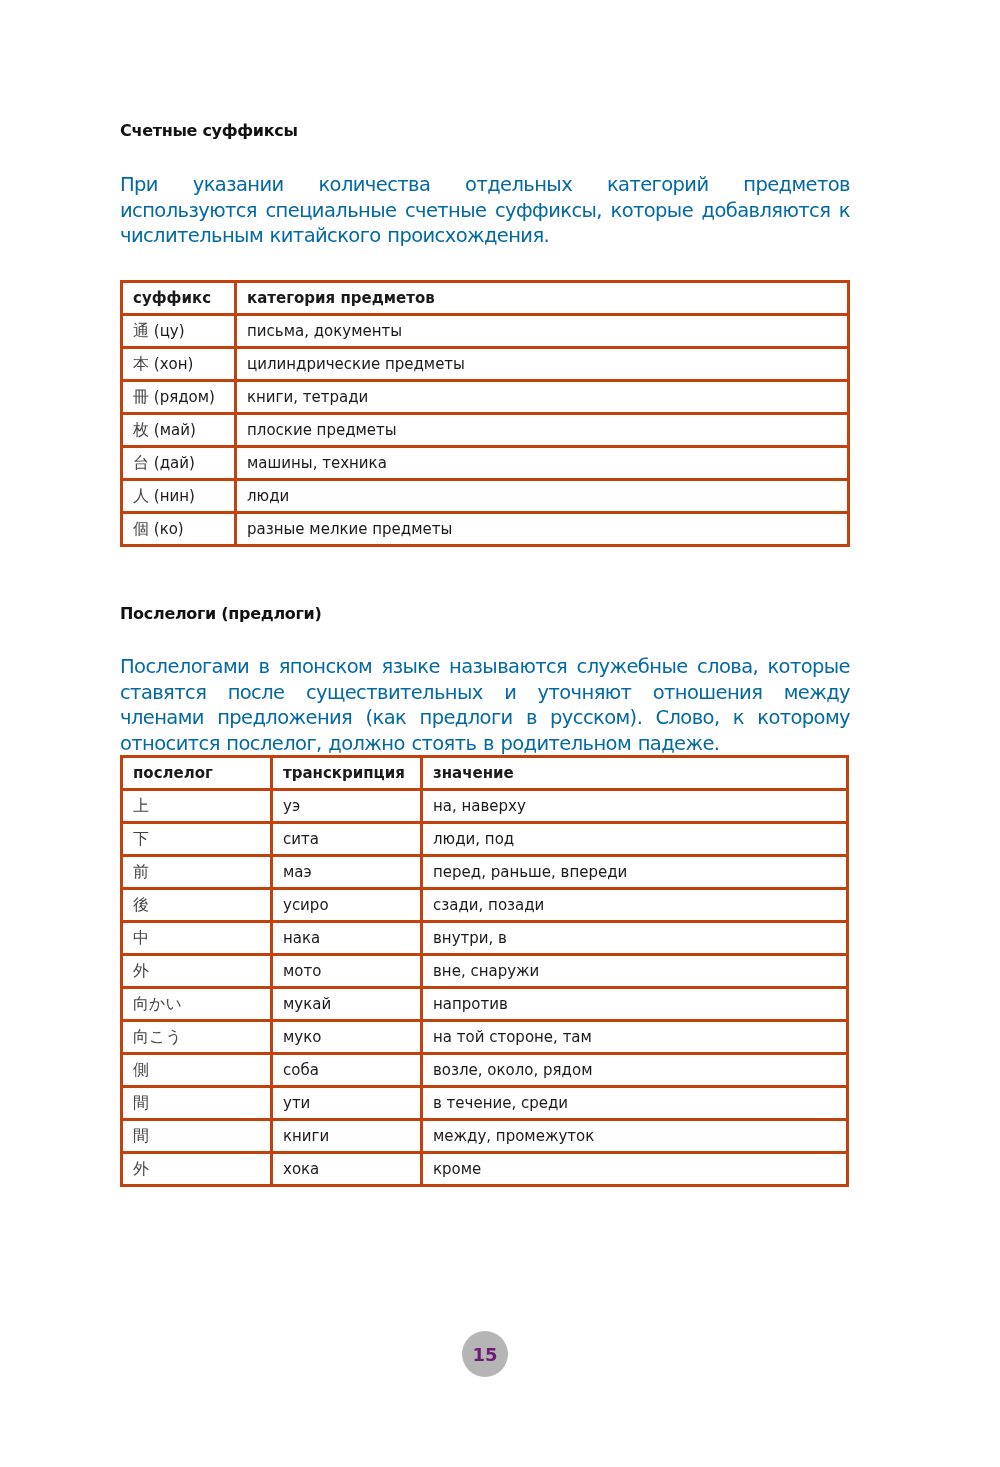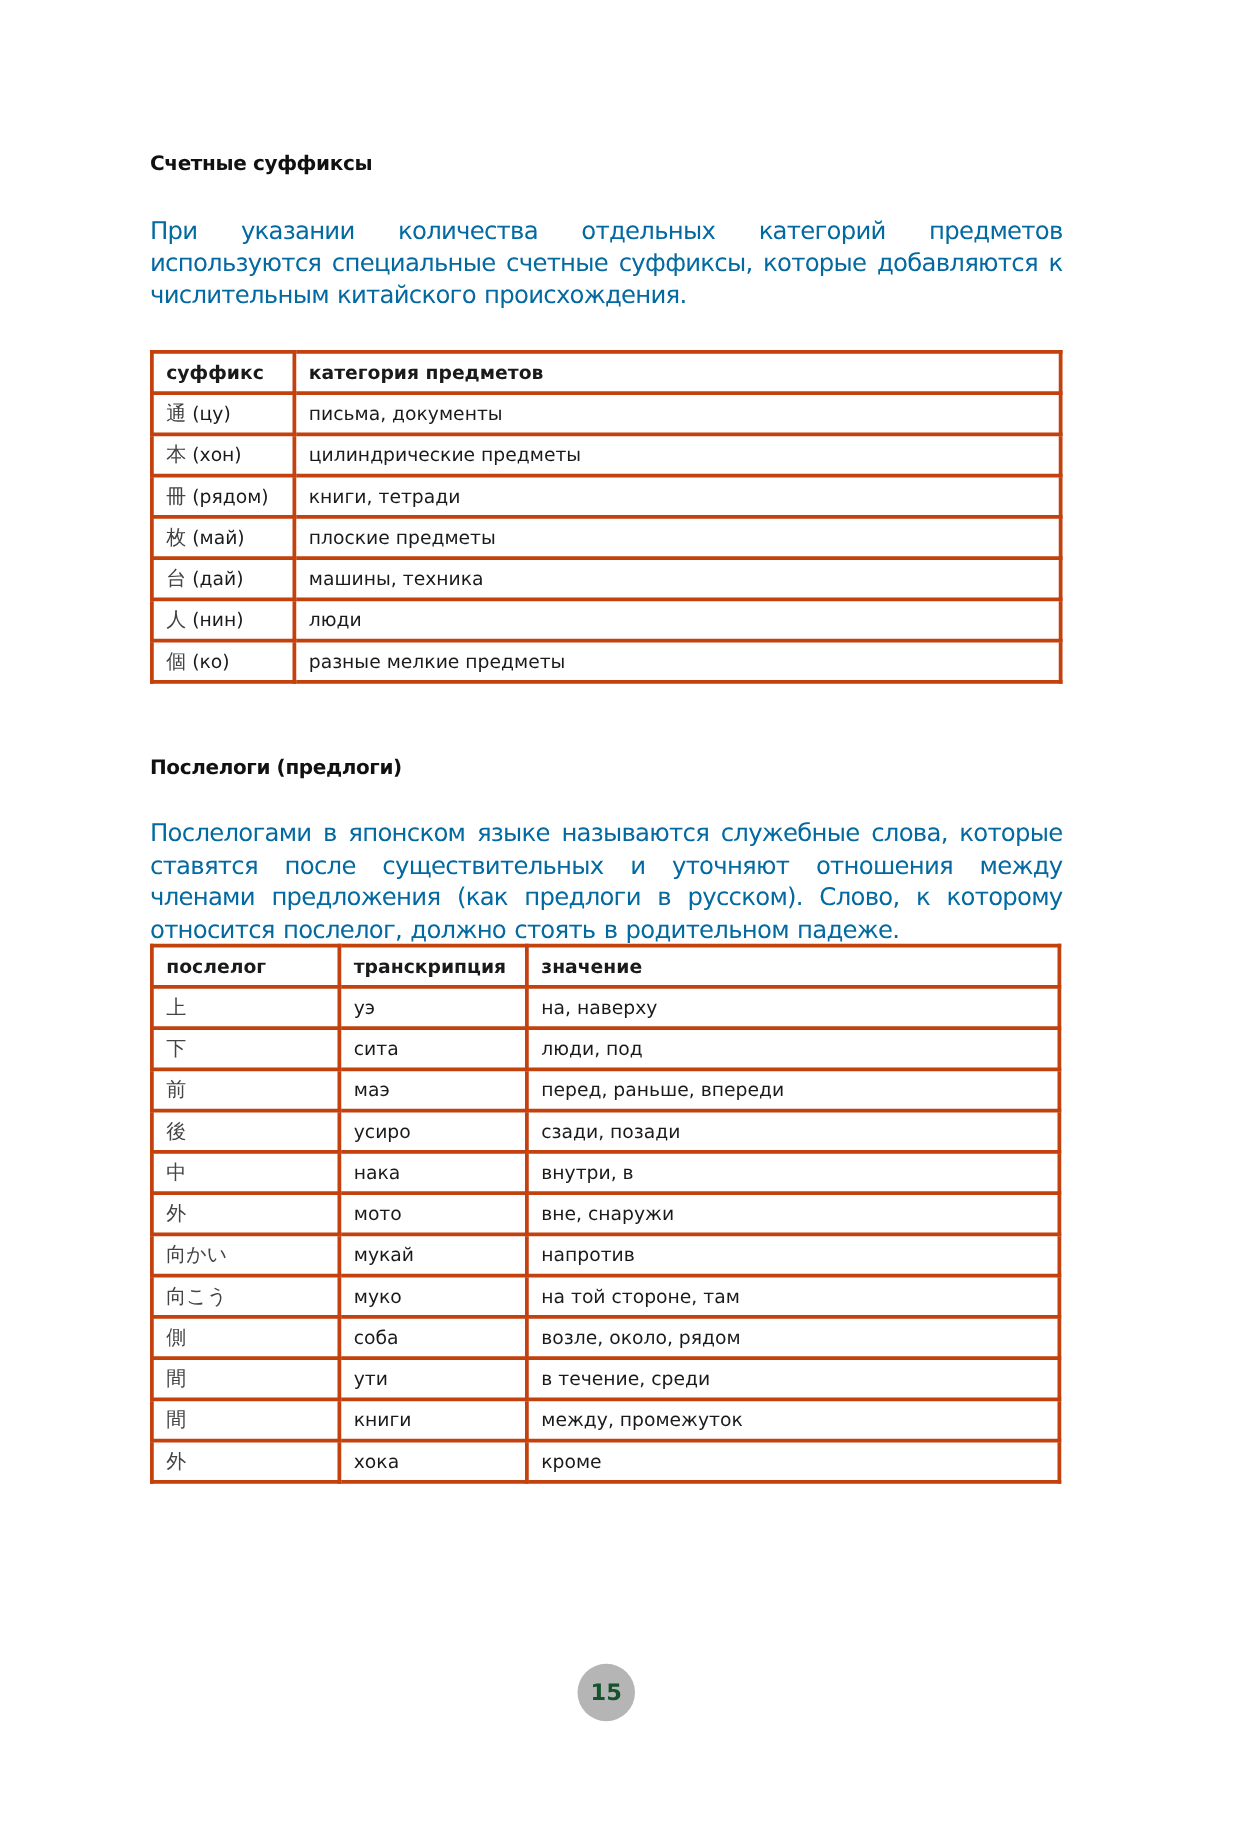--- a/index.html
+++ b/index.html
@@ -9,21 +9,21 @@
   .para { position: absolute; left: 120px; width: 730px; font-family: "DejaVu Sans", sans-serif; font-size: 19.5px; line-height: 25.5px; text-align: justify; letter-spacing: -0.6px; word-spacing: 1px; margin: 0; color: #0369a1; }
   table { position: absolute; left: 120px; border-collapse: collapse; font-family: "DejaVu Sans", sans-serif; font-size: 15px; color: #1a1a1a; }
   td, th { border: 3px solid #c2410c; height: 30px; padding: 0 0 0 10px; text-align: left; vertical-align: middle; }
   th { font-weight: bold; font-size: 15px; }
   .kanji { font-family: "DejaVu Serif", serif; color: #444; font-size: 16px; }
   .t1 { top: 280px; width: 730px; }
   .t1 col.c1 { width: 114px; }
   .t2 { top: 755px; width: 729px; }
   .t2 col.c1 { width: 150px; }
   .t2 col.c2 { width: 150px; }
-  .pagenum { position: absolute; left: 462px; top: 1331px; width: 46px; height: 46px; border-radius: 50%; background: #b5b5b5; display: flex; align-items: center; justify-content: center; font-weight: bold; font-size: 18px; color: #14532d; font-family: "DejaVu Sans", sans-serif; }
+  .pagenum { position: absolute; left: 462px; top: 1331px; width: 46px; height: 46px; border-radius: 50%; background: #b5b5b5; display: flex; align-items: center; justify-content: center; font-weight: bold; font-size: 18px; color: #701a75; font-family: "DejaVu Sans", sans-serif; }
 </style>
 </head>
 <body>
 
 <div class="page">
 
   <h2 class="h2" style="top:121px;">Счетные суффиксы</h2>
   <p class="para" style="top:172px;">При указании количества отдельных категорий предметов используются специальные счетные суффиксы, которые добавляются к числительным китайского происхождения.</p>
 
   <table class="t1">

